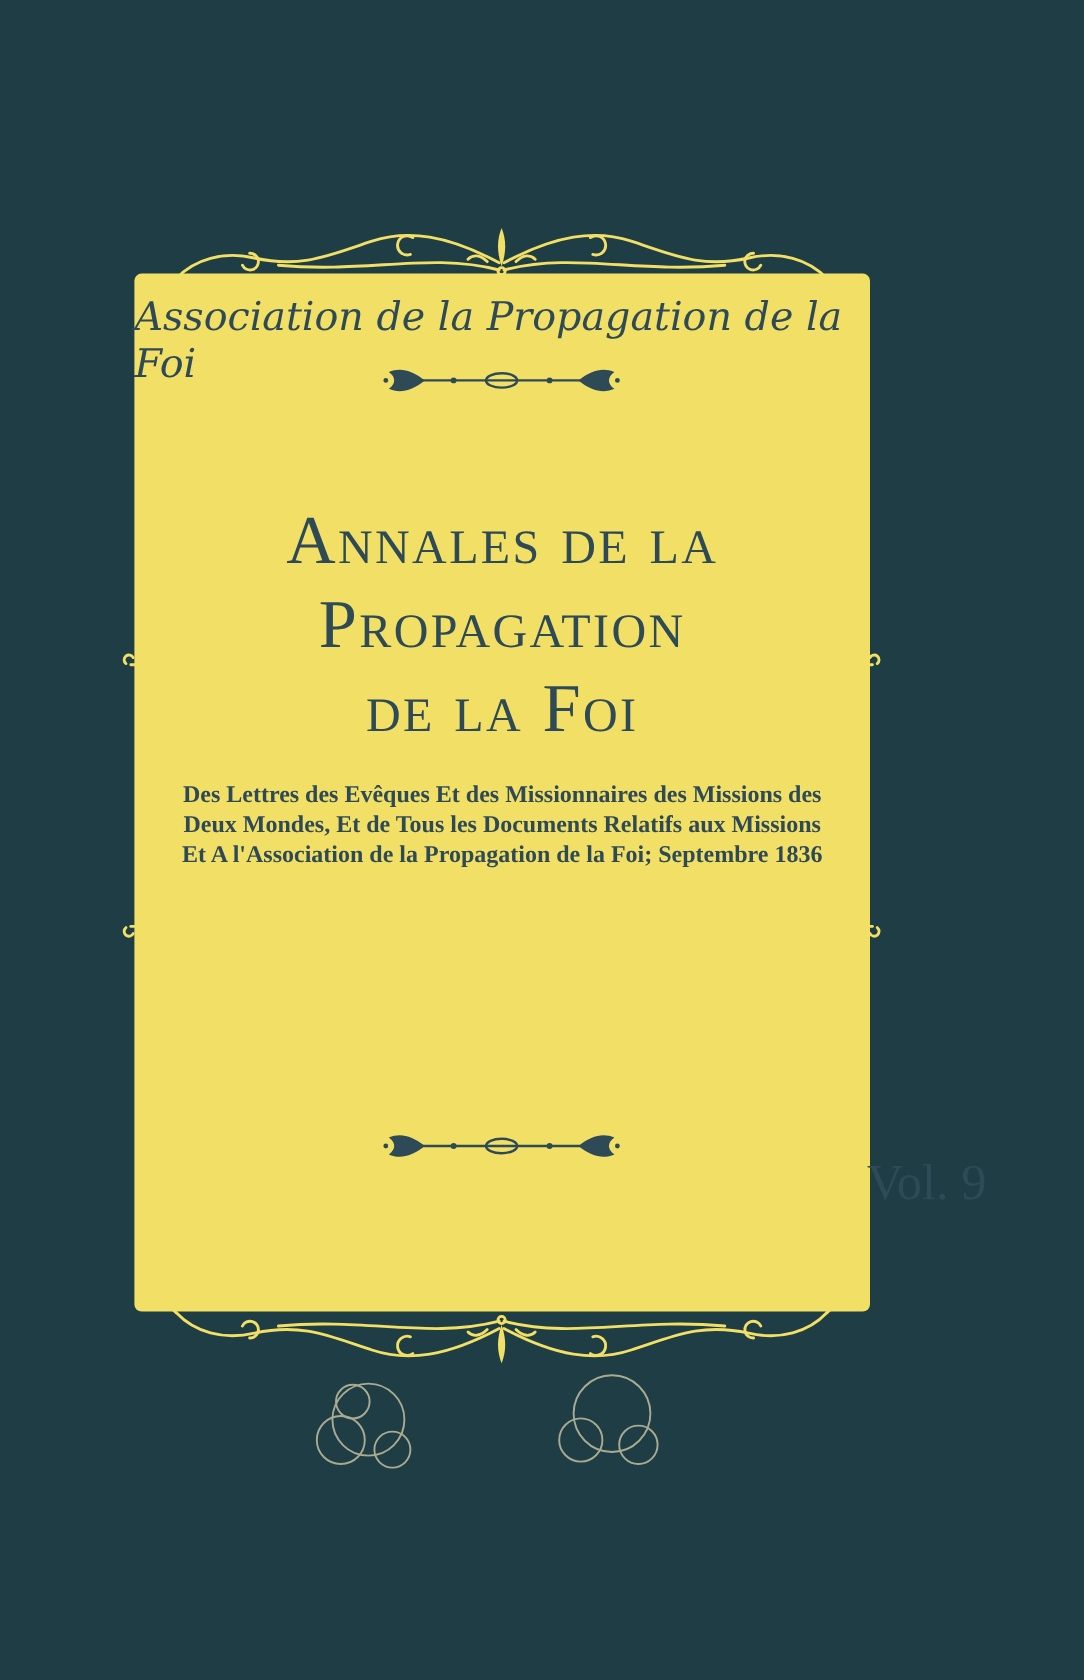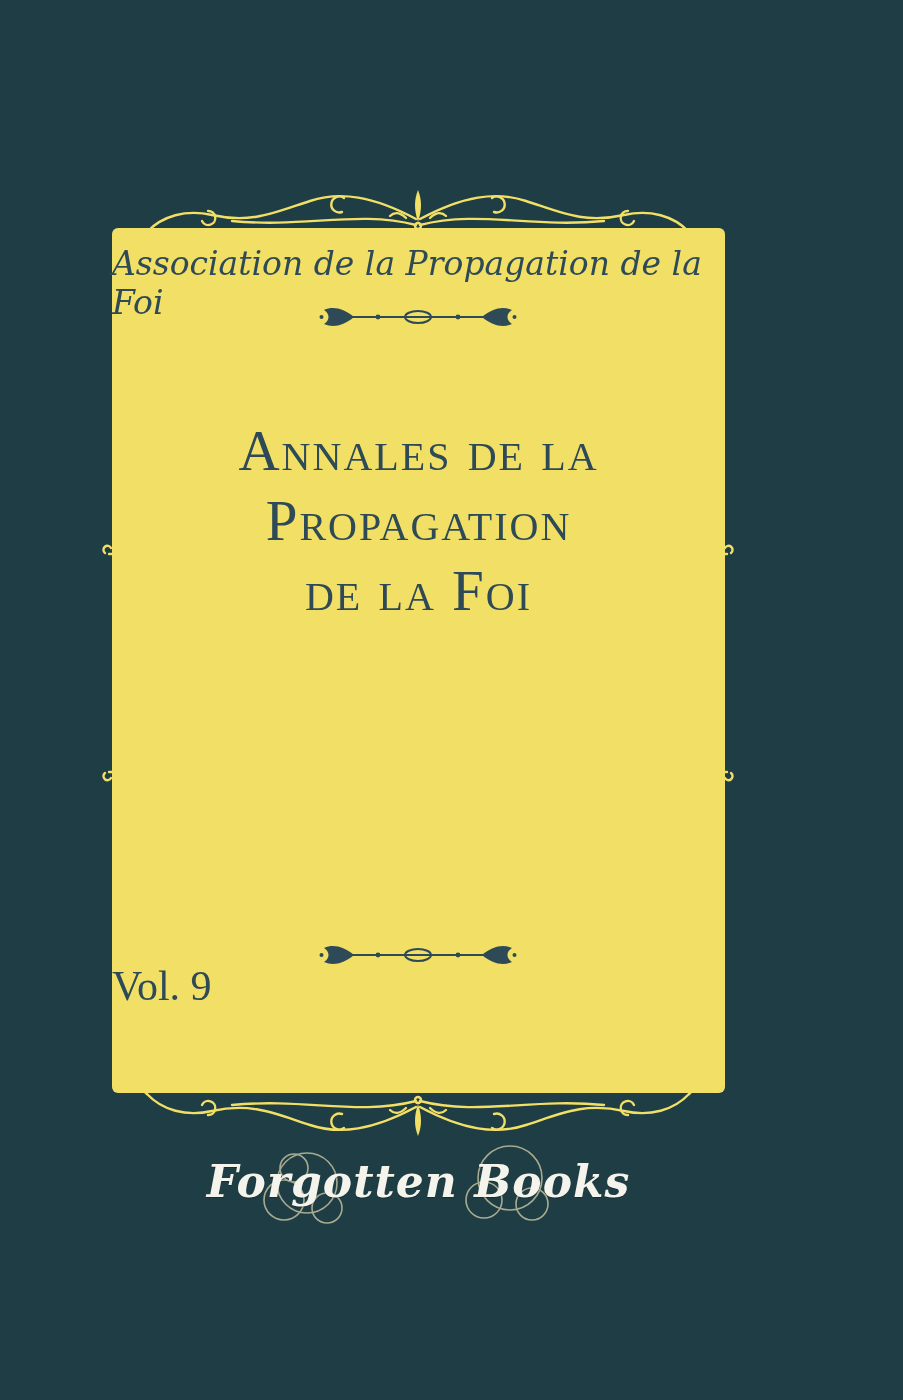--- a/index.html
+++ b/index.html
@@ -54,21 +54,21 @@
   }
   .subtitle-line{
     font-family:"Liberation Serif", serif;
     font-weight:bold;
     font-size:20px;
     line-height:25px;
     letter-spacing:0px;
   }
   .volume{
     position:absolute;left:112px;top:960px;width:710px;
-    text-align:left;color:var(--ink);
+    text-align:right;color:var(--ink);
     font-family:"Liberation Serif", serif;
     font-size:42px;
     line-height:52px;
   }
   .logo{
     position:absolute;left:112px;top:1138px;width:613px;height:120px;
   }
   .logo-flourish-svg{position:absolute;left:0;top:0;width:613px;height:120px;}
   .logo-text{
     position:absolute;left:0;top:18px;width:613px;
@@ -134,20 +134,25 @@
       <circle cx="3.5" cy="11" r="2" class="ink-fill"></circle>
     </g>
   </svg>
 
   <div class="title-block">
     <div class="title-line">Annales de la</div>
     <div class="title-line">Propagation</div>
     <div class="title-line">de la Foi</div>
   </div>
 
+  <div class="subtitle-block">
+    <div class="subtitle-line">Des Lettres des Evêques Et des Missionnaires des Missions des</div>
+    <div class="subtitle-line">Deux Mondes, Et de Tous les Documents Relatifs aux Missions</div>
+    <div class="subtitle-line">Et A l'Association de la Propagation de la Foi; Septembre 1836</div>
+  </div>
 
   <svg class="divider divider-vol" viewBox="0 0 200 22" aria-hidden="true">
     <line x1="30" y1="11" x2="170" y2="11" class="ink-stroke" stroke-width="2"></line>
     <ellipse cx="100" cy="11" rx="13" ry="6" class="ink-stroke" stroke-width="2"></ellipse>
     <circle cx="60" cy="11" r="2.4" class="ink-fill"></circle>
     <circle cx="140" cy="11" r="2.4" class="ink-fill"></circle>
     <path d="M36,11 C25,2 15,0 6,4 C12,8 12,14 6,18 C15,22 25,20 36,11 Z" class="ink-fill"></path>
     <circle cx="3.5" cy="11" r="2" class="ink-fill"></circle>
     <g transform="translate(200,0) scale(-1,1)">
       <path d="M36,11 C25,2 15,0 6,4 C12,8 12,14 6,18 C15,22 25,20 36,11 Z" class="ink-fill"></path>
@@ -162,16 +167,15 @@
       <g fill="none" stroke="var(--logo-flourish)" stroke-width="1.6">
         <circle cx="195" cy="45" r="30"></circle>
         <circle cx="172" cy="62" r="20"></circle>
         <circle cx="215" cy="70" r="15"></circle>
         <circle cx="182" cy="30" r="14"></circle>
         <circle cx="398" cy="40" r="32"></circle>
         <circle cx="372" cy="62" r="18"></circle>
         <circle cx="420" cy="66" r="16"></circle>
       </g>
     </svg>
-    <div class="logo-text">Forgotten Books</div>
   </div>
 
 </div>
 
 </body></html>

